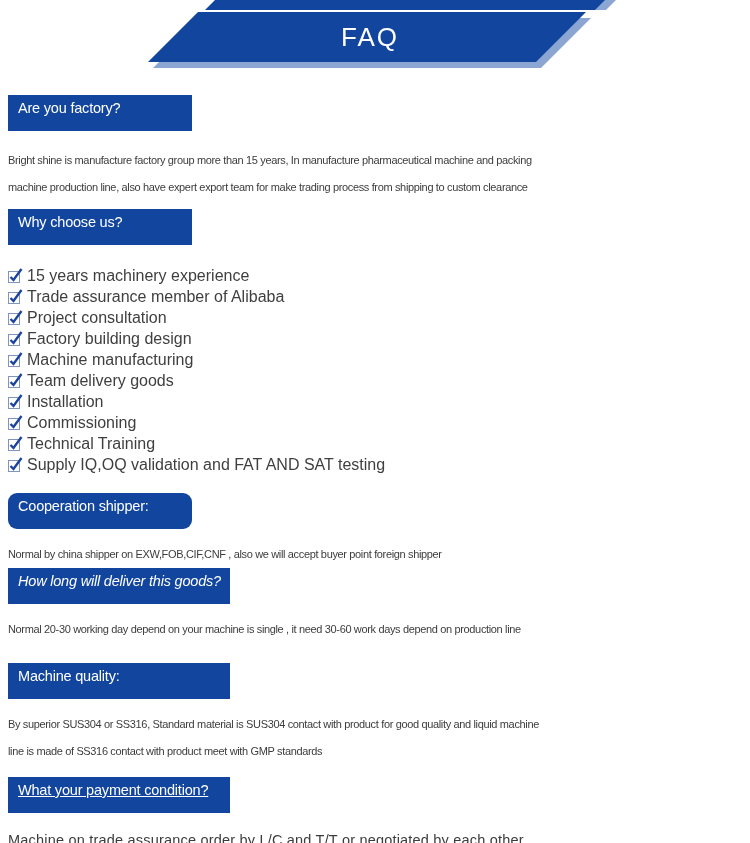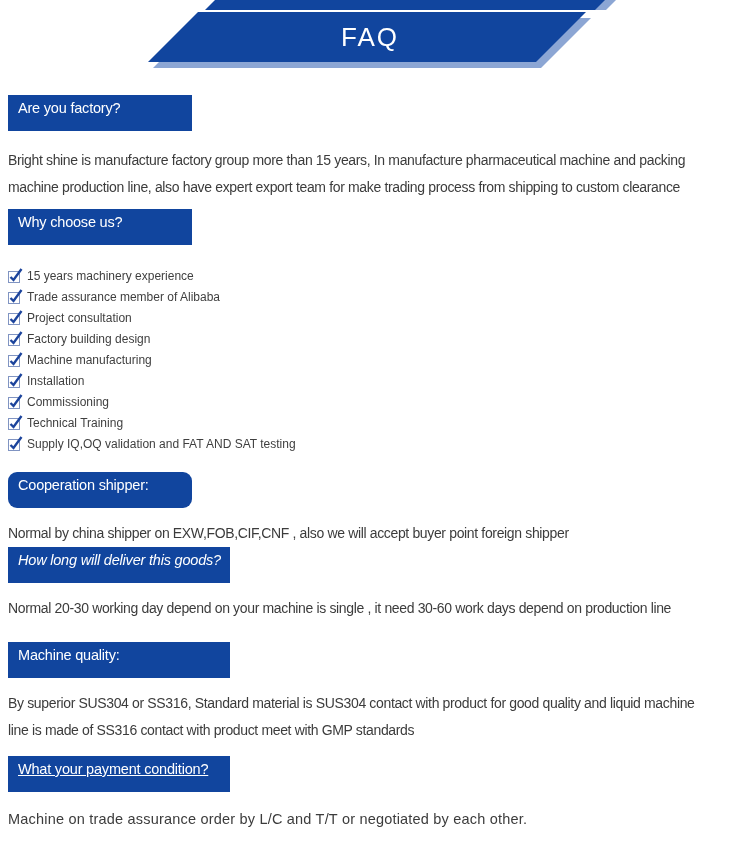--- a/index.html
+++ b/index.html
@@ -35,27 +35,27 @@
     background:var(--primary_blue);color:#fff;
     font-size:14.5px;letter-spacing:-0.2px;
     height:36px;line-height:26px;padding-left:10px;
   }
   .hdr-sm{width:184px;}
   .hdr-lg{width:222px;}
 
   
   .para{
     color:var(--text);white-space:pre-line;
-    font-size:14px;line-height:27px;letter-spacing:-0.35px;
+    font-size:11px;line-height:27px;letter-spacing:-0.35px;
   }
   .para-wide{letter-spacing:0.2px;font-size:14.5px;}
 
   
   .checklist{list-style:none;margin-top:20px;}
-  .checklist li{height:21px;display:flex;align-items:center;font-size:12px;color:#3f3f3f;}
+  .checklist li{height:21px;display:flex;align-items:center;font-size:16px;color:#3f3f3f;}
   .chk{width:15px;height:15px;margin-right:4px;flex:0 0 auto;}
 
   
   .mt-hdr1{margin-top:25px;}
   .mt-p1{margin-top:16px;}
   .mt-hdr2{margin-top:8px;}
   .mt-hdr3{margin-top:18px;border-radius:9px;}
   .mt-p2{margin-top:12px;}
   .mt-hdr4{font-style:italic;}
   .mt-hdr5{margin-top:20px;}
@@ -114,20 +114,27 @@
           <rect x="0.5" y="3.5" width="11" height="11" fill="#ffffff" stroke="#8094c2"></rect>
           <path d="M2.5 9 L5.5 12 L13.5 1" stroke="#1c449c" stroke-width="2.4" fill="none"></path>
         </svg>
       <span>Machine manufacturing</span>
     </li>
     <li>
       <svg class="chk" viewBox="0 0 15 15">
           <rect x="0.5" y="3.5" width="11" height="11" fill="#ffffff" stroke="#8094c2"></rect>
           <path d="M2.5 9 L5.5 12 L13.5 1" stroke="#1c449c" stroke-width="2.4" fill="none"></path>
         </svg>
+      <span>Team delivery goods</span>
+    </li>
+    <li>
+      <svg class="chk" viewBox="0 0 15 15">
+          <rect x="0.5" y="3.5" width="11" height="11" fill="#ffffff" stroke="#8094c2"></rect>
+          <path d="M2.5 9 L5.5 12 L13.5 1" stroke="#1c449c" stroke-width="2.4" fill="none"></path>
+        </svg>
       <span>Installation</span>
     </li>
     <li>
       <svg class="chk" viewBox="0 0 15 15">
           <rect x="0.5" y="3.5" width="11" height="11" fill="#ffffff" stroke="#8094c2"></rect>
           <path d="M2.5 9 L5.5 12 L13.5 1" stroke="#1c449c" stroke-width="2.4" fill="none"></path>
         </svg>
       <span>Commissioning</span>
     </li>
     <li>

